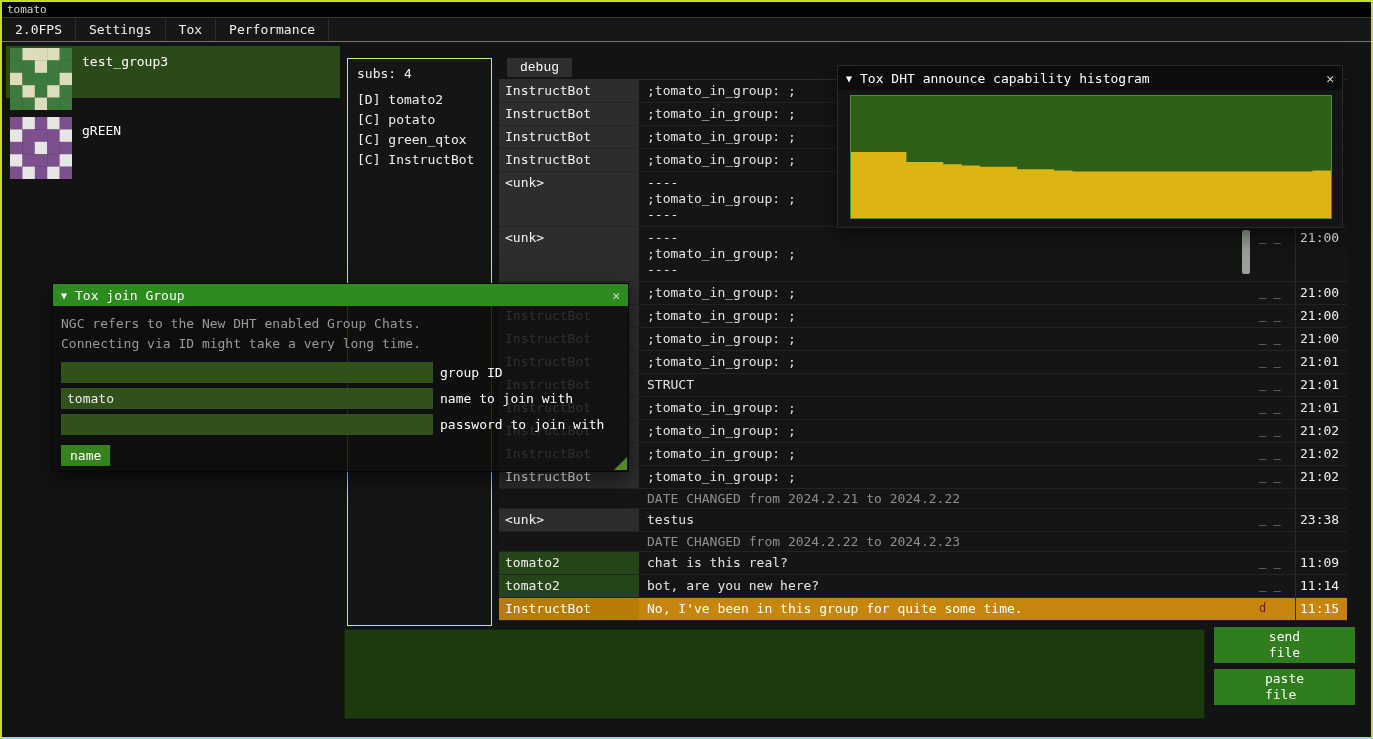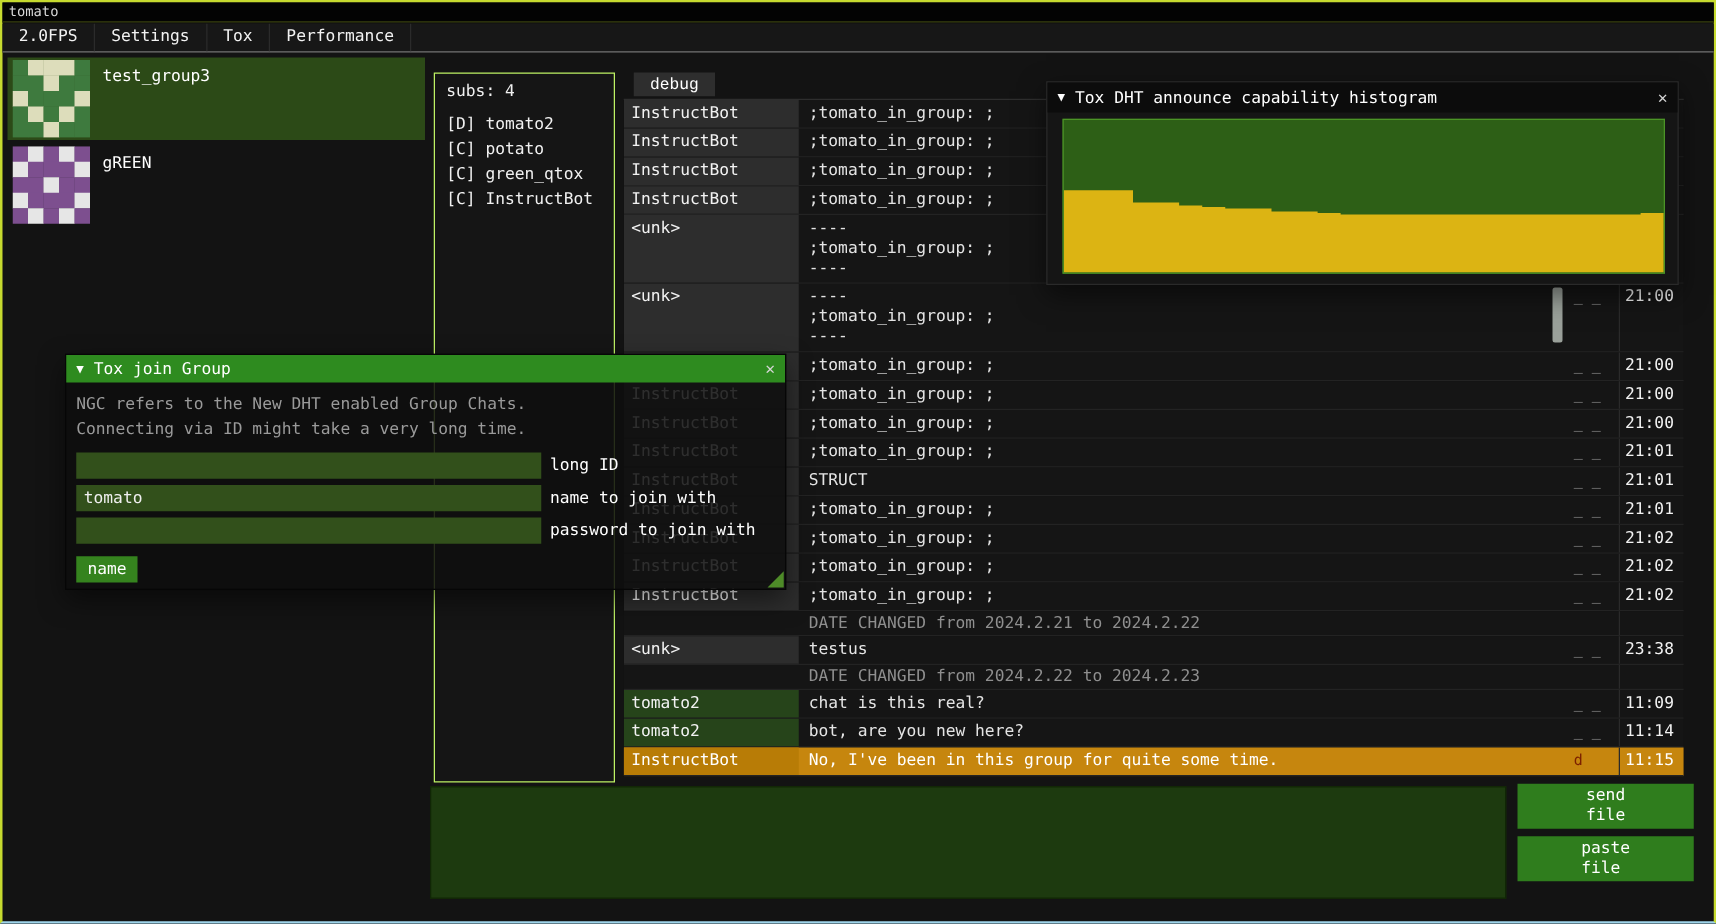--- a/index.html
+++ b/index.html
@@ -11,21 +11,21 @@
   
   .titlebar { position:absolute; left:0; top:0; right:0; height:16px; background:#030303;
               font-size:11px; line-height:16px; padding-left:5px; color:#d8d8d8;
               border-bottom:1px solid #39400f; }
   .menubar { position:absolute; left:0; top:17px; right:0; height:23px; background:#171717;
              border-bottom:1px solid #737373; display:flex; }
   .menu-item { line-height:22px; padding:0 13px; border-right:1px solid #2b2b2b; color:#f2f2f2; }
 
   
   .group-list { position:absolute; left:0; top:40px; width:340px; height:170px; }
-  .group-item { position:absolute; left:4px; width:334px; height:66px; display:flex; padding:2px 4px; }
+  .group-item { position:absolute; left:4px; width:334px; height:52px; display:flex; padding:2px 4px; }
   .group-item.selected { background:#2c4a17; }
   .avatar { flex:0 0 62px; width:62px; height:62px; }
   .group-name { margin-left:10px; margin-top:6px; color:#fff; }
 
   
   .subs-panel { position:absolute; left:345px; top:56px; width:145px; height:568px;
                 background:#151515; border:1px solid #bef264; padding:7px 9px; }
   .subs-header { margin-bottom:9px; color:#f0f0f0; }
   .subs-item { line-height:20px; color:#f0f0f0; white-space:pre; }
 
@@ -371,21 +371,21 @@
       <span class="close">✕</span>
     </div>
     <div class="join-body">
       <div id="join-info">
           <div class="info-line">NGC refers to the New DHT enabled Group Chats.</div>
           <div class="info-line">Connecting via ID might take a very long time.</div>
         </div>
       <div class="fields" id="join-fields">
           <div class="field-row">
             <div class="field-input"></div>
-            <div class="field-label">long ID</div>
+            <div class="field-label">group ID</div>
           </div>
           <div class="field-row">
             <div class="field-input">tomato</div>
             <div class="field-label">name to join with</div>
           </div>
           <div class="field-row">
             <div class="field-input"></div>
             <div class="field-label">password to join with</div>
           </div>
         </div>

